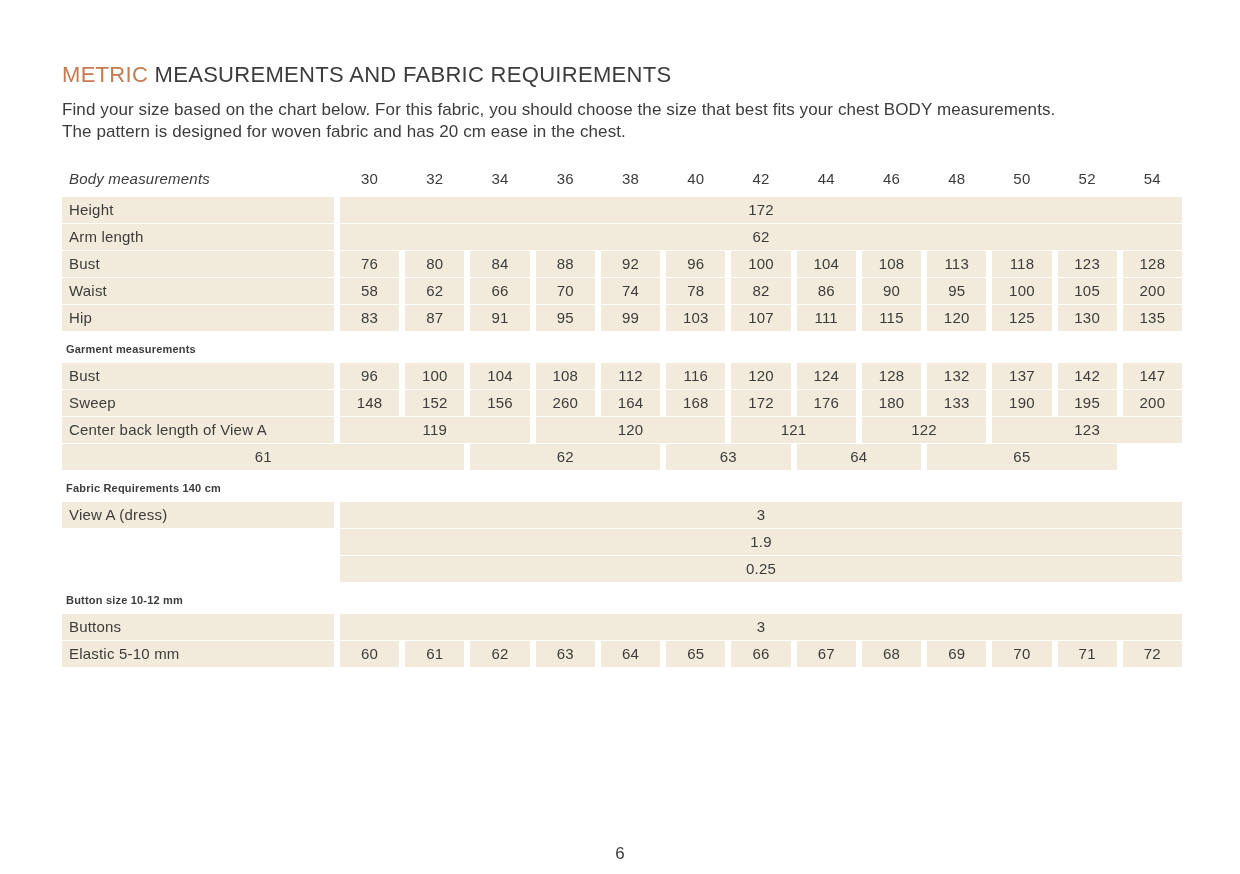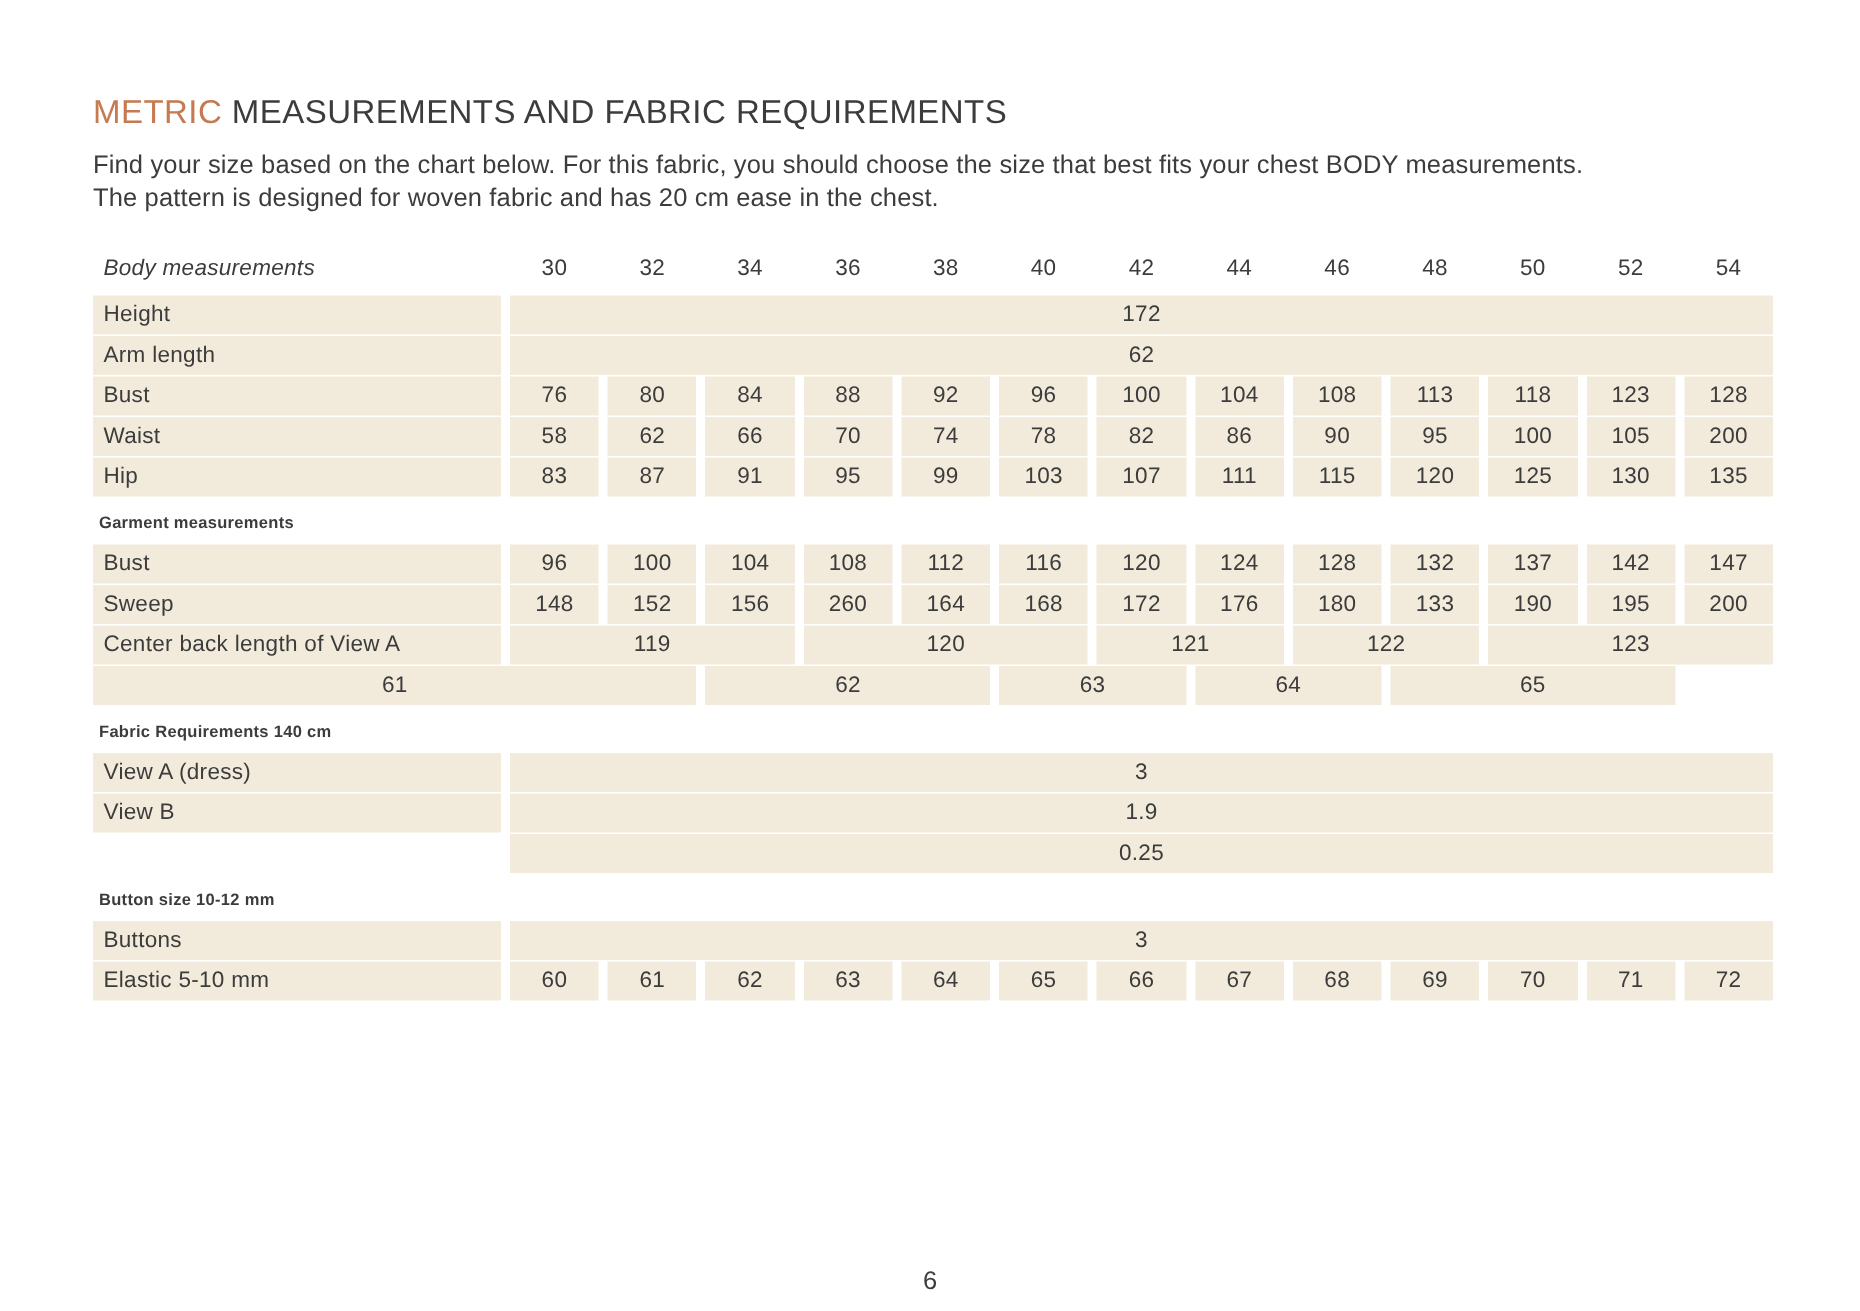--- a/index.html
+++ b/index.html
@@ -181,21 +181,20 @@
         <div class="cell" style="grid-column: span 2;">63</div>
         <div class="cell" style="grid-column: span 2;">64</div>
         <div class="cell" style="grid-column: span 3;">65</div>
       </div>
       <div class="section-row">Fabric Requirements 140 cm</div>
       <div class="trow">
         <div class="cell label">View A (dress)</div>
         <div class="cell spanall">3</div>
       </div>
       <div class="trow">
-        <div class="cell label">View B</div>
         <div class="cell spanall">1.9</div>
       </div>
       <div class="trow">
         <div class="cell spanall">0.25</div>
       </div>
       <div class="section-row">Button size 10-12 mm</div>
       <div class="trow">
         <div class="cell label">Buttons</div>
         <div class="cell spanall">3</div>
       </div>

